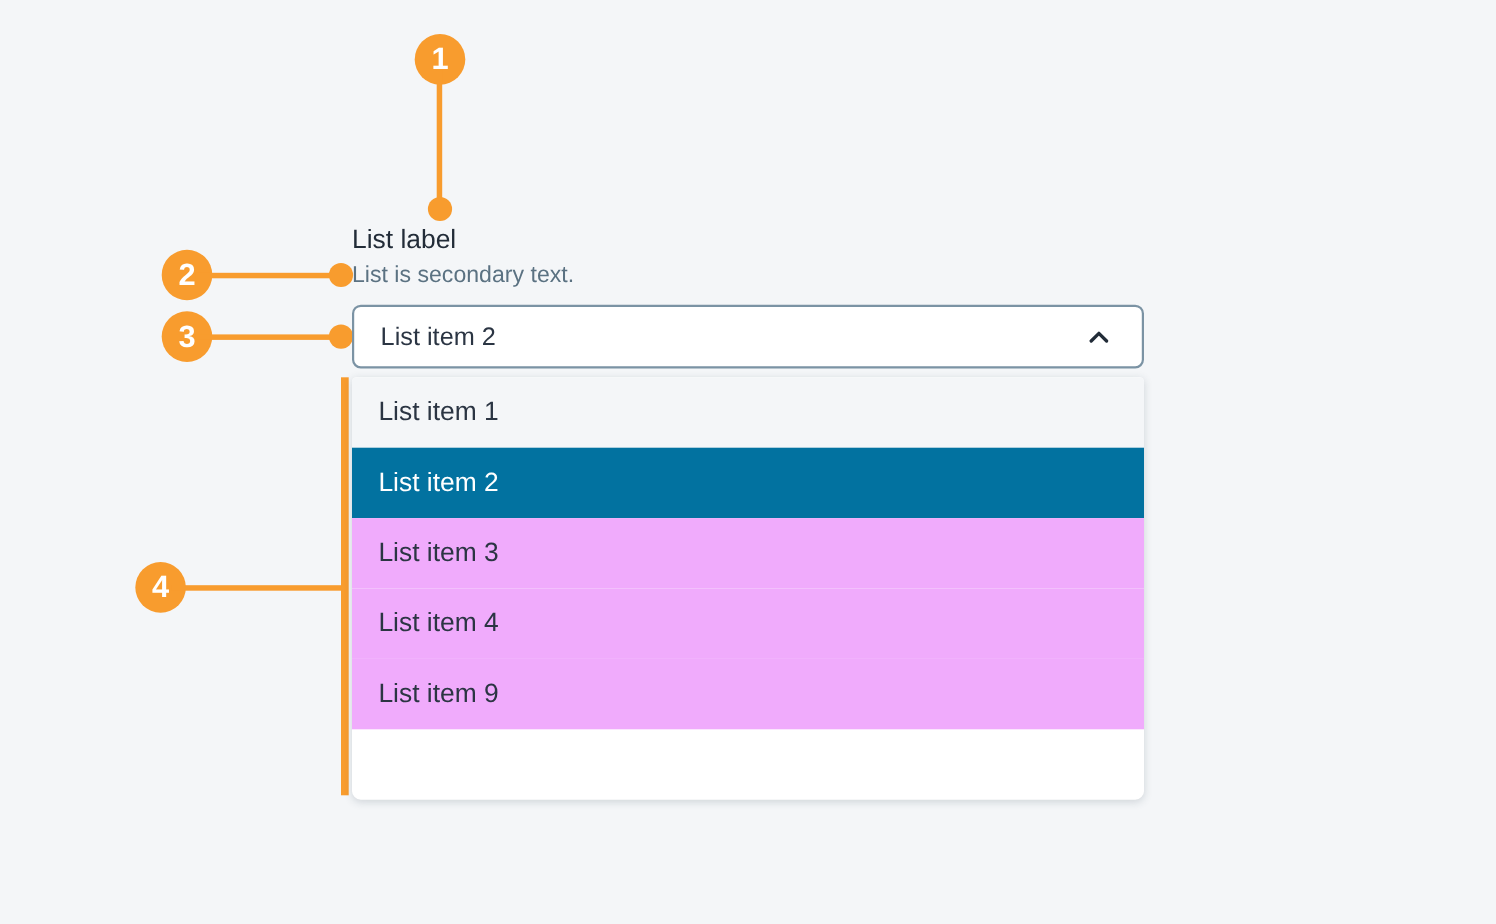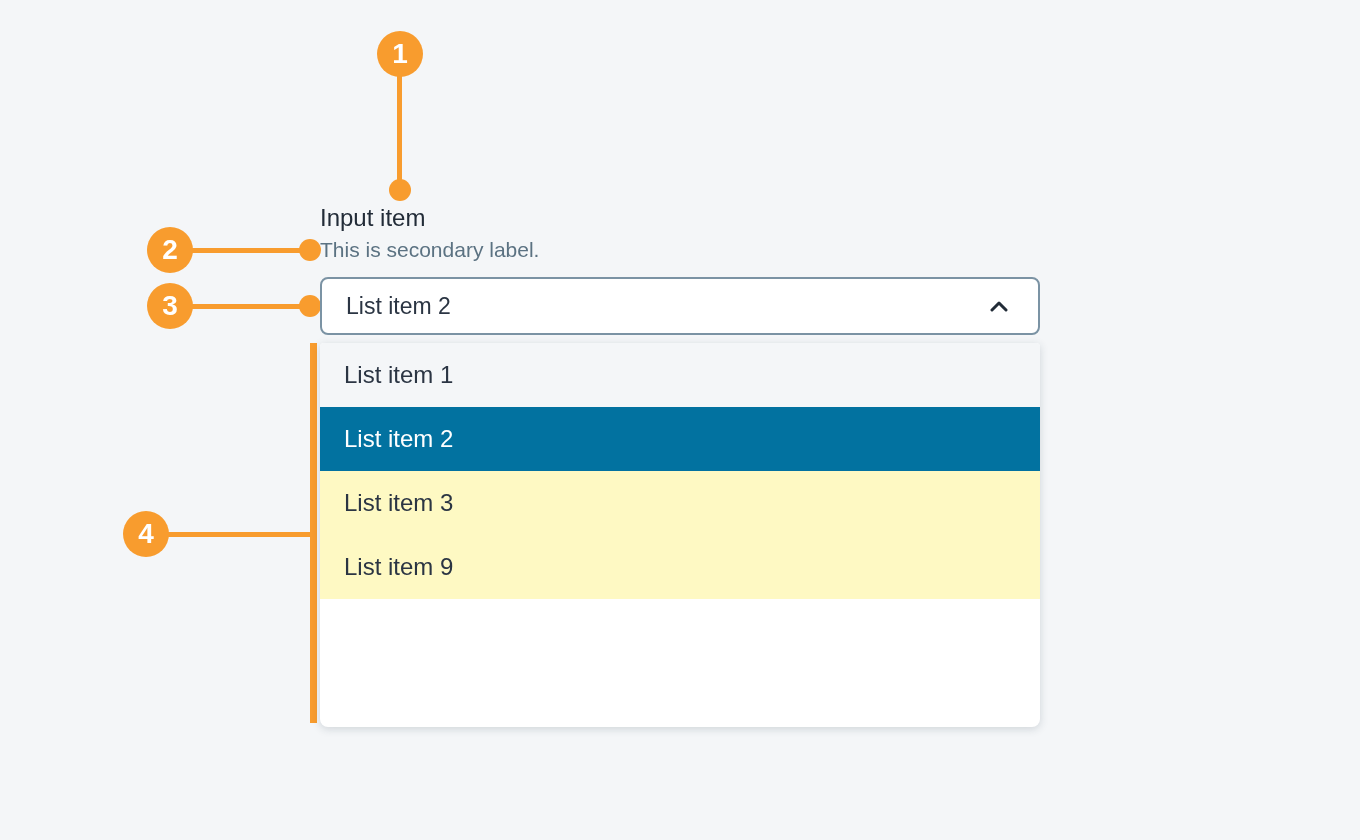--- a/index.html
+++ b/index.html
@@ -56,21 +56,21 @@
   
   .dropdown-panel{
     position:absolute;left:320px;top:343px;width:720px;height:384px;
     background:var(--panel);border-radius:4px 4px 8px 8px;
     box-shadow:0 2px 8px rgba(40,60,80,0.18);
     overflow:hidden;
   }
   .list-item{
     height:64px;display:flex;align-items:center;
     padding-left:24px;font-size:24px;color:var(--item-text);
-    background:#fef9c3;cursor:pointer;
+    background:#f0abfc;cursor:pointer;
   }
   .list-item.hover{background:#f4f6f8;}
   .list-item.selected{background:var(--selected);color:#ffffff;}
 </style>
 </head>
 <body>
 
 <div class="canvas">
 
   <div class="badge" style="left:377px;top:31px;">1</div>
@@ -82,32 +82,33 @@
   <div class="ann-dot" style="left:299px;top:239px;"></div>
 
   <div class="badge" style="left:147px;top:283px;">3</div>
   <div class="ann-line" style="left:178px;top:304px;width:132px;height:5px;"></div>
   <div class="ann-dot" style="left:299px;top:295px;"></div>
 
   <div class="badge" style="left:123px;top:511px;">4</div>
   <div class="ann-line" style="left:156px;top:532px;width:157px;height:5px;"></div>
   <div class="bracket-bar"></div>
 
-  <div class="input-label">Input item</div>
-  <div class="secondary-text">This is secondary label.</div>
+  <div class="input-label">List label</div>
+  <div class="secondary-text">List is secondary text.</div>
 
   <div class="select-trigger">
     <span class="select-value">List item 2</span>
     <span class="chevron">
       <svg width="18" height="11" viewBox="0 0 18 11" fill="none">
         <polyline points="2,9 9,2 16,9" stroke="#222c38" stroke-width="3" stroke-linecap="round" stroke-linejoin="round"></polyline>
       </svg>
     </span>
   </div>
 
   <div class="dropdown-panel">
     <div class="list-item hover">List item 1</div>
     <div class="list-item selected">List item 2</div>
     <div class="list-item">List item 3</div>
+    <div class="list-item">List item 4</div>
     <div class="list-item">List item 9</div>
   </div>
 
 </div>
 
 </body></html>

